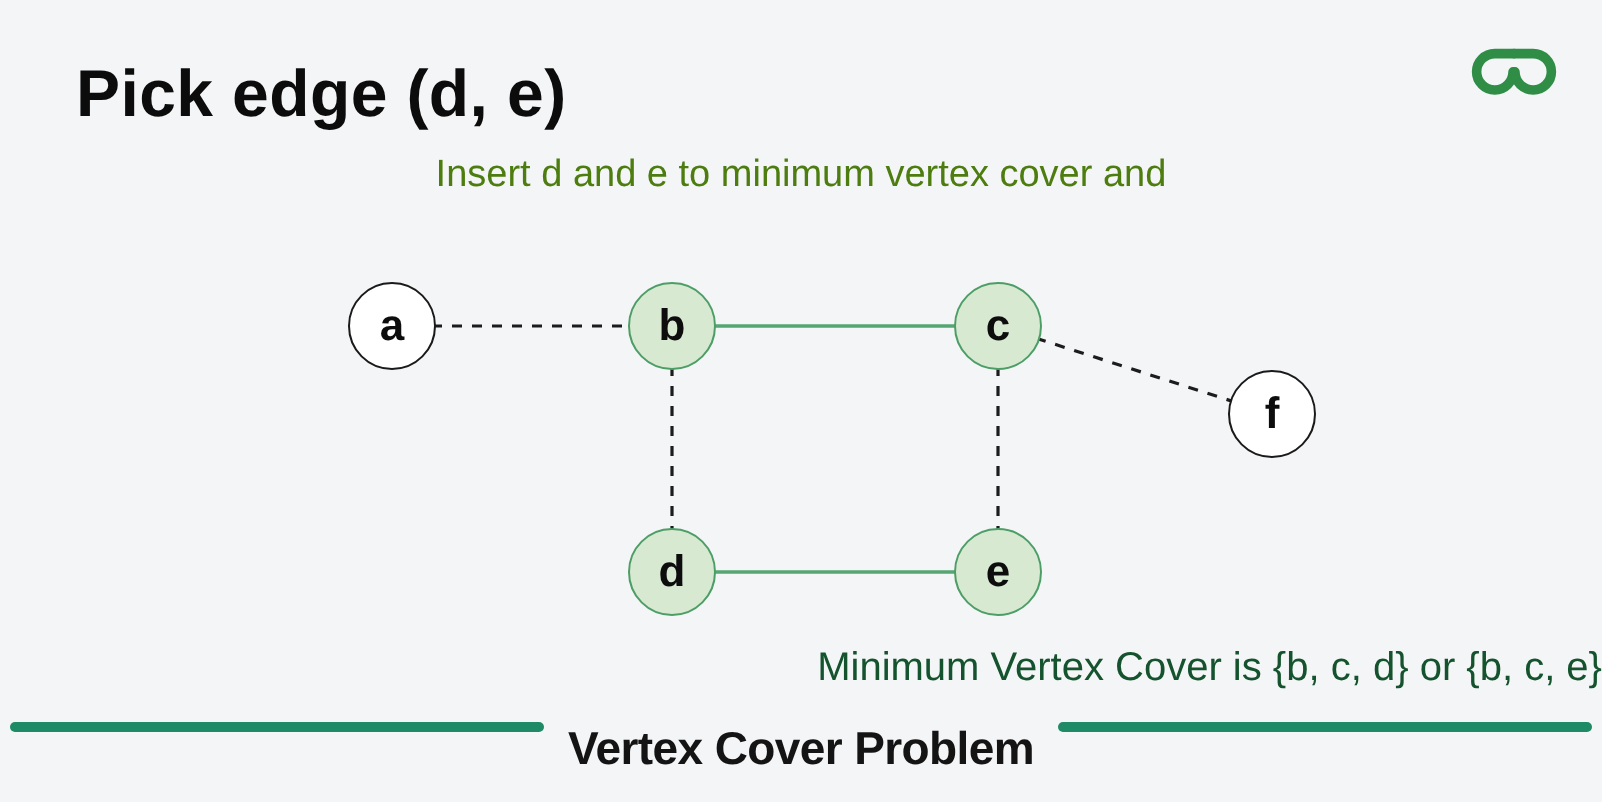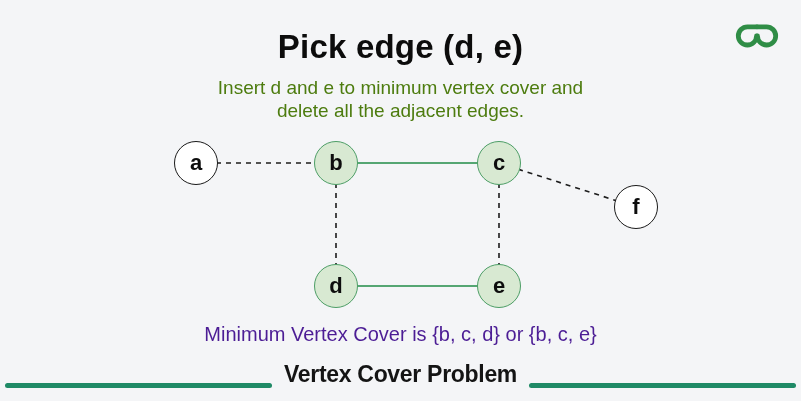--- a/index.html
+++ b/index.html
@@ -18,25 +18,25 @@
     top: 19px;
     right: 21px;
     width: 46px;
     height: 29px;
   }
   .title {
     position: absolute;
     top: 28px;
     left: 0;
     width: 100%;
-    text-align: center;
     font-size: 33px;
     font-weight: bold;
     letter-spacing: 0.2px;
     color: #0c0c0c;
+    padding-left: 38px;
   }
   .subtitle {
     position: absolute;
     top: 76px;
     left: 0;
     width: 100%;
     text-align: center;
     font-size: 19px;
     line-height: 23px;
     color: #4d7c0f;
@@ -83,32 +83,32 @@
   .node-b { left: 314px; top: 141px; }
   .node-c { left: 477px; top: 141px; }
   .node-d { left: 314px; top: 264px; }
   .node-e { left: 477px; top: 264px; }
   .node-f { left: 614px; top: 185px; }
   .result {
     position: absolute;
     top: 323px;
     left: 0;
     width: 100%;
-    text-align: center;
+    text-align: right;
     font-size: 20px;
-    color: #4c1d95;
+    color: #14532d;
   }
   .banner {
     position: absolute;
     top: 361px;
     left: 0;
     width: 100%;
     padding: 0 5px;
     display: flex;
-    align-items: flex-end;
+    align-items: flex-start;
     z-index: 2;
   }
   .banner-line {
     flex: 1;
     height: 5px;
     background: #1f8a66;
     border-radius: 3px;
   }
   .banner-caption {
     margin: 0 12px;
@@ -126,21 +126,20 @@
 
   <svg class="logo" viewBox="0 0 48 30" aria-hidden="true">
     <path d="M24 8 H14 a9.5 9.5 0 1 0 9.5 9.5" fill="none" stroke="#2f8d46" stroke-width="5" stroke-linecap="round"></path>
     <path d="M24 8 H34 a9.5 9.5 0 1 1 -9.5 9.5" fill="none" stroke="#2f8d46" stroke-width="5" stroke-linecap="round"></path>
   </svg>
 
   <div class="title">Pick edge (d, e)</div>
 
   <div class="subtitle">
     <div>Insert d and e to minimum vertex cover and</div>
-    <div>delete all the adjacent edges.</div>
   </div>
 
   <svg class="edges-svg" aria-hidden="true">
     <line class="edge-dashed" x1="196" y1="163" x2="336" y2="163"></line>
     <line class="edge-solid" x1="336" y1="163" x2="499" y2="163"></line>
     <line class="edge-dashed" x1="336" y1="163" x2="336" y2="286"></line>
     <line class="edge-dashed" x1="499" y1="163" x2="499" y2="286"></line>
     <line class="edge-dashed" x1="499" y1="163" x2="636" y2="207"></line>
     <line class="edge-solid" x1="336" y1="286" x2="499" y2="286"></line>
   </svg>

